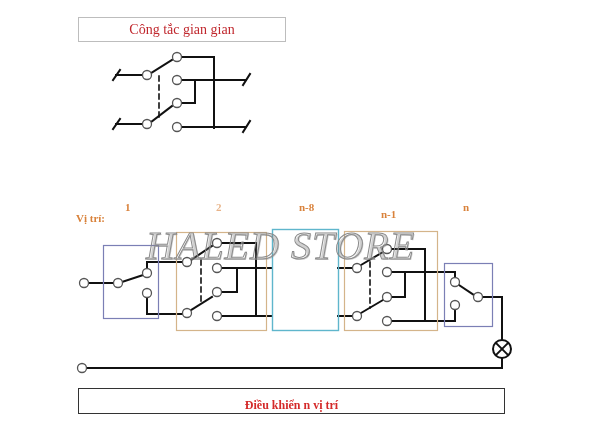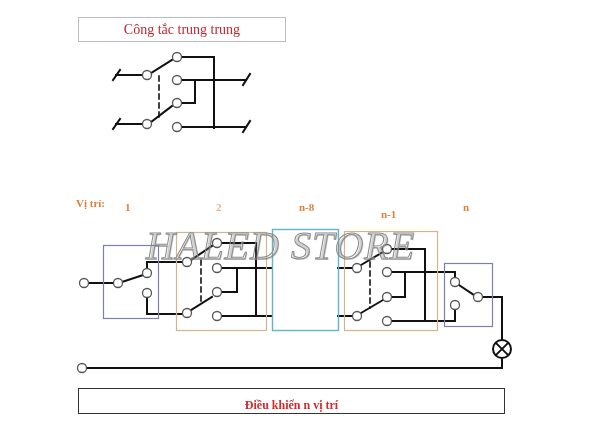--- a/index.html
+++ b/index.html
@@ -21,21 +21,21 @@
   .watermark {
     position: absolute; left: 146px; top: 190px; font-size: 40px; font-style: italic;
     color: transparent; -webkit-text-stroke: 1px #8a8a8a; letter-spacing: 1px;
     text-shadow: 1px 1px 0 rgba(120,120,120,0.35); white-space: nowrap; margin-top: 32px;
   }
 </style>
 </head>
 <body>
 
 <div class="title-box">
-  <span>Công tắc trung trung</span>
+  <span>Công tắc gian gian</span>
 </div>
 
 <svg width="600" height="433" viewBox="0 0 600 433">
   <g fill="none" stroke="#111" stroke-width="2" stroke-linecap="square">
 
     <g>
 
       <line x1="113" y1="80" x2="120" y2="70"></line>
       <line x1="116" y1="75" x2="143" y2="75"></line>
       <line x1="113" y1="129" x2="120" y2="119"></line>
@@ -121,21 +121,21 @@
     <circle cx="82" cy="368" r="4.5"></circle>
   </g>
 
   <g>
     <circle cx="502" cy="349" r="9" fill="#fff" stroke="#111" stroke-width="2"></circle>
     <line x1="495.6" y1="342.6" x2="508.4" y2="355.4" stroke="#111" stroke-width="2"></line>
     <line x1="508.4" y1="342.6" x2="495.6" y2="355.4" stroke="#111" stroke-width="2"></line>
   </g>
 </svg>
 
-<span class="pos-label" style="left:76px; top:197px;">Vị trí:</span>
+<span class="pos-label" style="left:76px; top:212px;">Vị trí:</span>
 <span class="pos-label" style="left:125px; top:201px;">1</span>
 <span class="pos-label" style="left:216px; top:201px; opacity:0.6;">2</span>
 <span class="pos-label" style="left:299px; top:201px;">n-8</span>
 <span class="pos-label" style="left:381px; top:208px;">n-1</span>
 <span class="pos-label" style="left:463px; top:201px;">n</span>
 
 <div class="watermark">HALED STORE</div>
 
 <div class="footer-box">
   <span>Điều khiển n vị trí</span>

